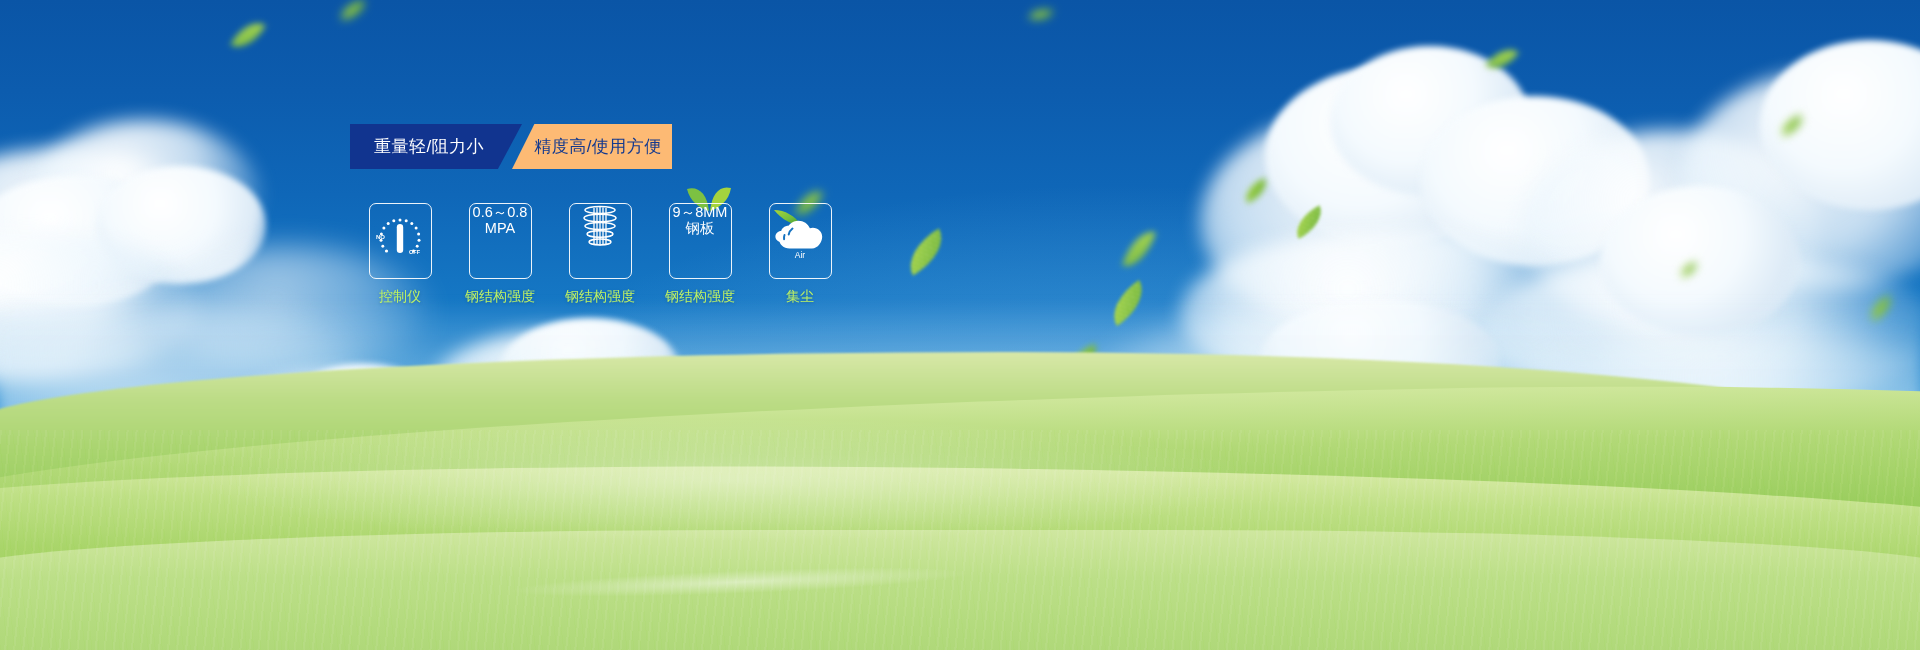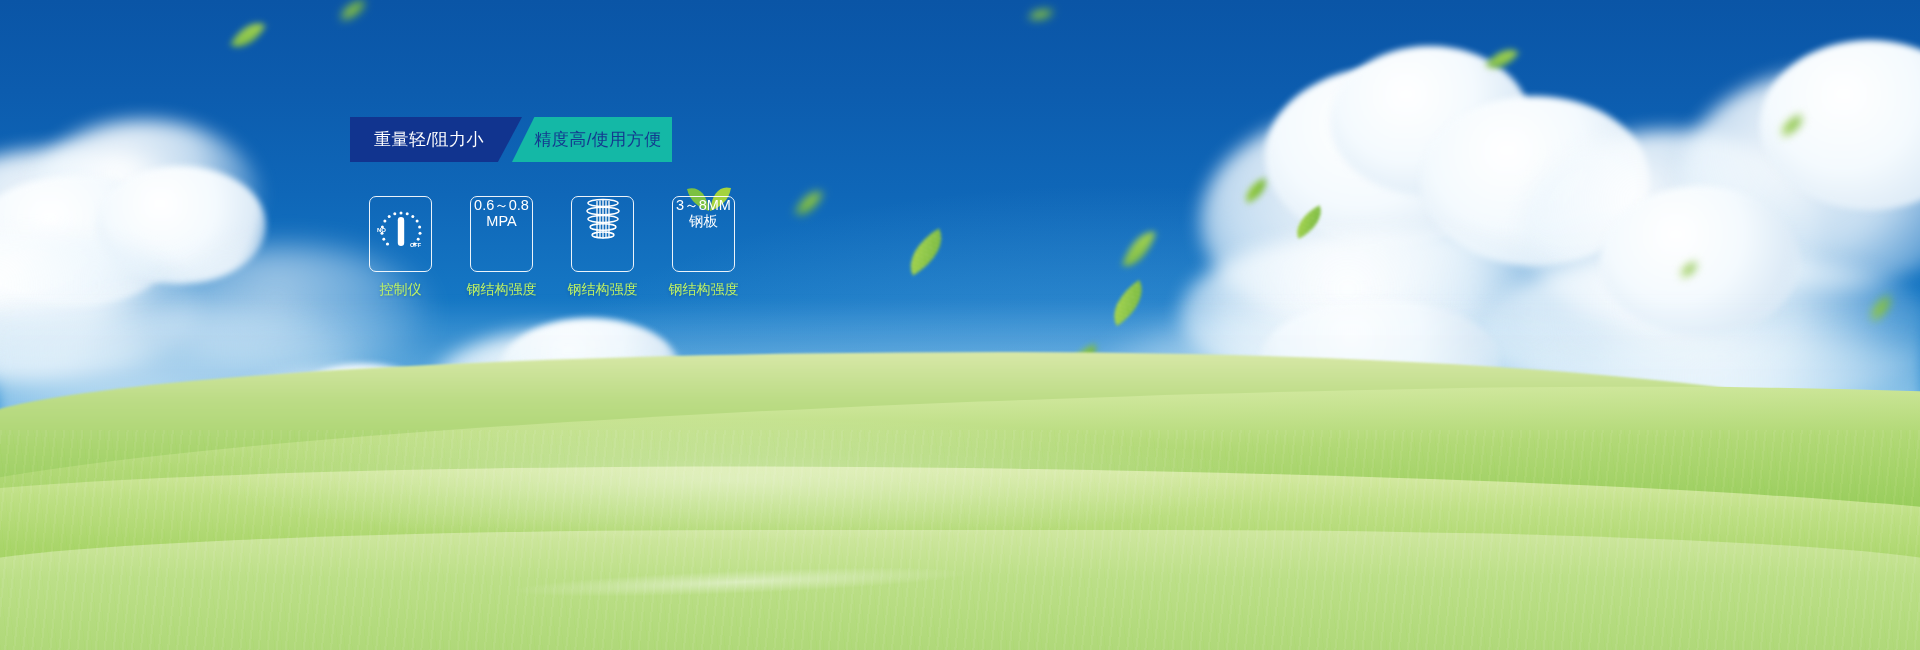--- a/index.html
+++ b/index.html
@@ -119,35 +119,35 @@
     white-space:nowrap;
     text-shadow:0 1px 4px rgba(8,54,110,0.35);
   }
 
   .title-leaf {
     position:absolute; left:336px; top:88px; width:46px; height:28px;
   }
 
   
   .tabs {
-    position:relative; margin-top:21px; height:45px;
+    position:relative; margin-top:28px; height:45px;
     display:flex; align-items:stretch; width:322px; margin-left:0;
   }
   .tab {
     display:flex; align-items:center; justify-content:center;
     font-size:17px; letter-spacing:.5px; white-space:nowrap;
     position:relative;
   }
   .tab-primary {
     width:172px; background:#11348f; color:#ffffff;
     clip-path:polygon(0 0, 100% 0, 86% 100%, 0 100%);
     padding-right:14px;
   }
   .tab-secondary {
-    width:160px; background:#14b8a6; color:#13398f; margin-left:-10px;
+    width:160px; background:#fdba74; color:#13398f; margin-left:-10px;
     clip-path:polygon(14% 0, 100% 0, 100% 100%, 0 100%);
     padding-left:12px;
   }
 
   
   .features {
     display:flex; margin-top:26px; gap:0;
   }
   .feature {
     width:101px; display:flex; flex-direction:column; align-items:center;
@@ -325,23 +325,54 @@
               <line x1="28" y1="4" x2="28" y2="41"></line>
             </g>
           </svg>
         </div>
         <div class="feature-label">钢结构强度</div>
       </div>
 
       <div class="feature">
         <div class="feature-box">
           <div class="feature-text">
-            <span class="l1">3～8MM</span>
+            <span class="l1">9～8MM</span>
             <span class="l2">钢板</span>
           </div>
         </div>
         <div class="feature-label">钢结构强度</div>
       </div>
 
+      <div class="feature">
+        <div class="feature-box">
+          <svg width="58" height="58" viewBox="0 0 58 58">
+            <defs>
+              <linearGradient id="gleaf" x1="0" y1="0" x2="1" y2="1">
+                <stop offset="0%" stop-color="#a8d53a"></stop>
+                <stop offset="55%" stop-color="#76bf3d"></stop>
+                <stop offset="100%" stop-color="#3f9b2e"></stop>
+              </linearGradient>
+            </defs>
+
+            <path d="M3 6 C14 6 24 12 30 21 C22 21 11 16 3 6 Z" fill="url(#gleaf)"></path>
+
+            <path d="M18.5 44.5 C12.6 44.5 8.2 40.6 8.2 35.6 C8.2 31.3 11.4 27.8 15.6 27.0
+                     C16.1 21.3 21.2 16.8 27.4 16.8 C32.6 16.8 37.1 19.9 38.9 24.3
+                     C39.8 24.0 40.8 23.8 41.8 23.8 C47.0 23.8 51.2 27.8 51.2 32.8
+                     C51.2 38.1 46.9 44.5 41.0 44.5 Z" fill="#ffffff"></path>
+
+            <path d="M11.0 38.0 C7.3 38.0 4.4 35.5 4.4 32.4 C4.4 29.4 7.0 26.9 10.2 26.9
+                     C11.1 23.9 14.0 21.7 17.4 21.7 C19.4 21.7 21.2 22.5 22.5 23.7
+                     C20.0 25.0 18.0 27.3 17.2 30.0 C14.6 30.6 12.6 32.4 11.9 34.8 Z" fill="#ffffff"></path>
+
+            <g fill="none" stroke="#1572c0" stroke-width="2" stroke-linecap="round">
+              <path d="M21.5 24.5 C19.5 26.0 18.2 28.2 17.7 30.5"></path>
+              <path d="M13.5 31.0 C13.0 32.4 12.9 33.8 13.1 35.2"></path>
+            </g>
+            <text x="29" y="54" text-anchor="middle" font-family="'Liberation Sans',sans-serif" font-size="8.5" fill="#ffffff">Air</text>
+          </svg>
+        </div>
+        <div class="feature-label">集尘</div>
+      </div>
 
     </div>
   </div>
 </div>
 
 </body></html>

